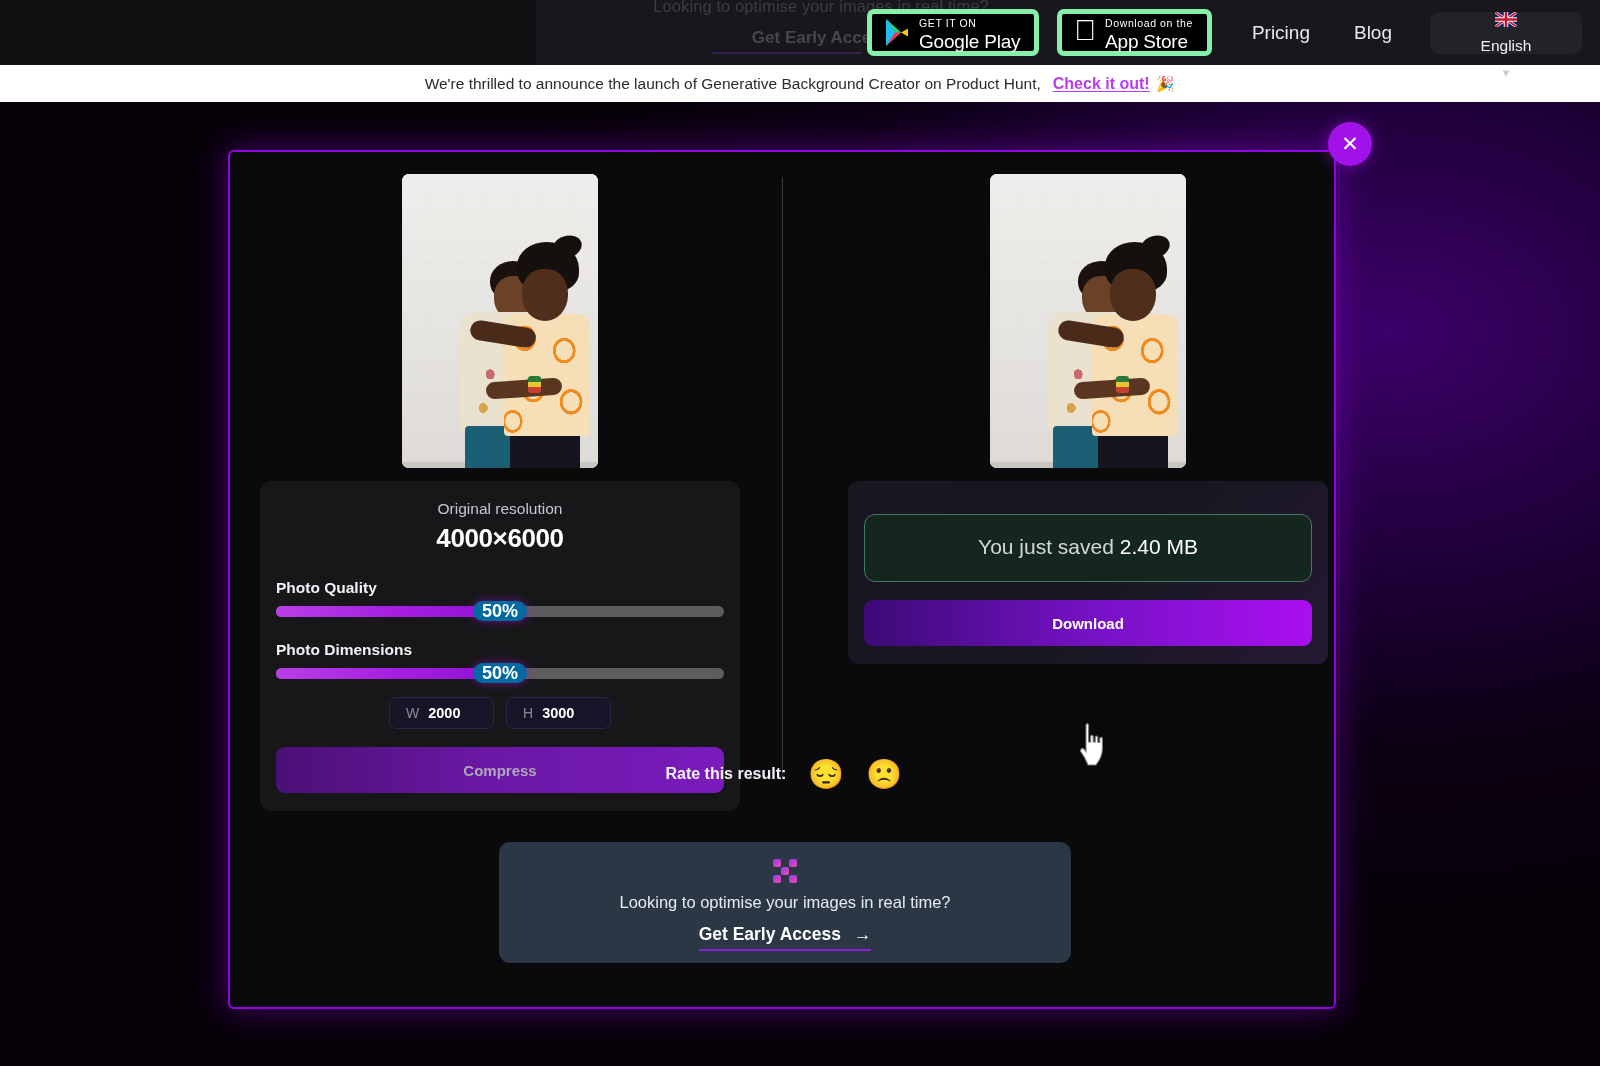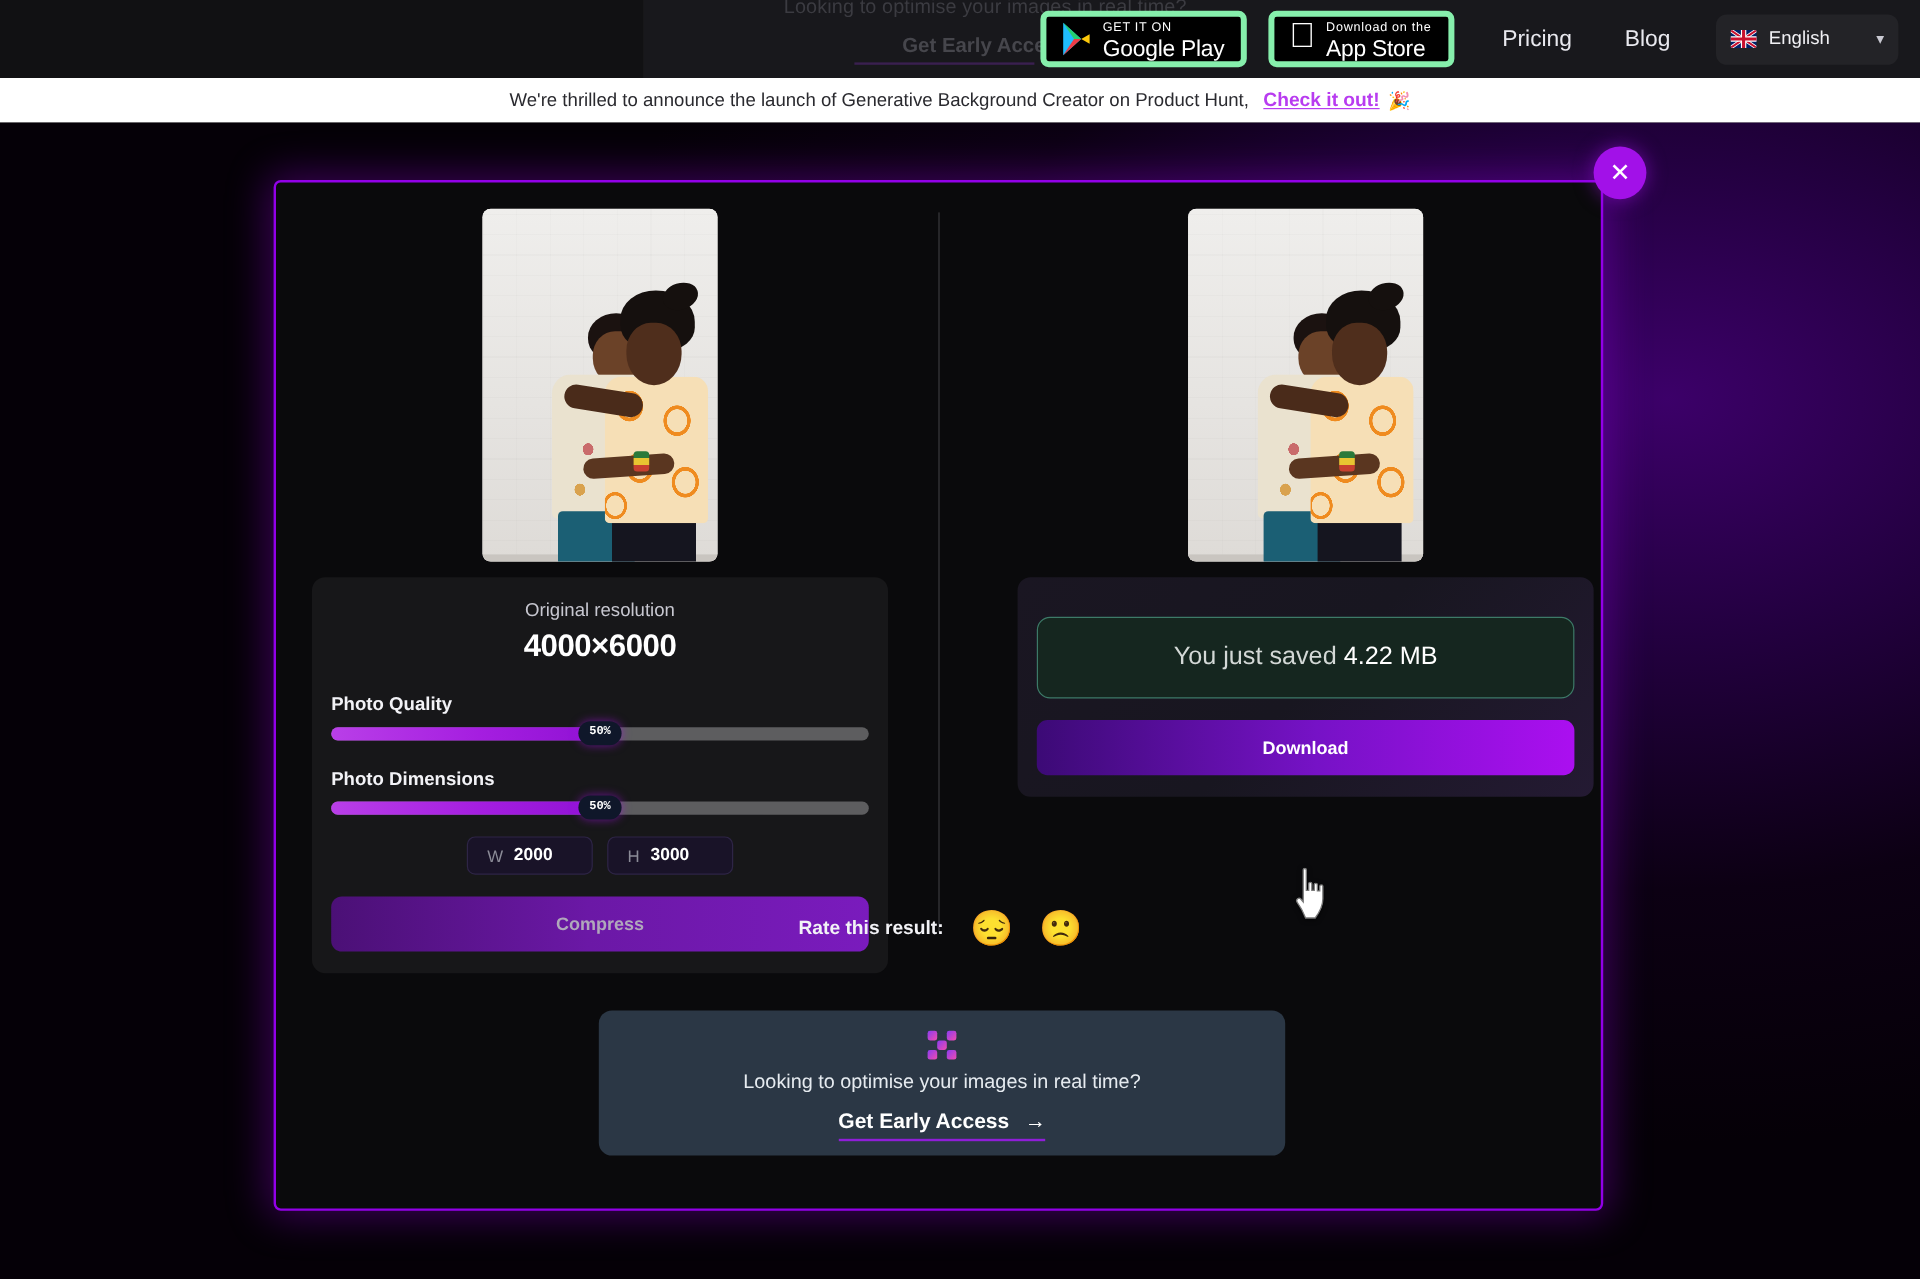--- a/index.html
+++ b/index.html
@@ -52,20 +52,21 @@
   .gplay-tri { width: 26px; height: 29px; position: relative; }
   .apple-glyph { font-size: 29px; color:#fff; line-height: 29px; margin-top: -4px;}
   .nav-link {
     color: #e8e8ee; font-size: 19px; padding: 0 22px;
     line-height: 65px;
   }
   .lang-box {
     background: #232327; border-radius: 9px; height: 42px; width: 152px;
     display: flex; align-items: center; padding: 0 12px; gap: 10px;
     margin-left: 16px;
+    flex-direction: column;
   }
   .flag { width: 22px; height: 15px; position: relative; overflow: hidden; border-radius: 2px; flex: 0 0 auto;}
   .lang-label { color: #f0f0f4; font-size: 15.5px; flex: 1; }
   .chev { color: #c9c9d2; font-size: 13px; }
 
   
   .announce {
     position: absolute; top: 65px; left: 0;
     width: 1600px; height: 37px; background: #fff;
     display: flex; align-items: center; justify-content: center;
@@ -181,24 +182,23 @@
   .slider-label { color: #f2f2f6; font-size: 15.5px; font-weight: bold; margin-top: 24px; margin-bottom: 9px;}
   .slider-track {
     position: relative; height: 11px; border-radius: 6px; background: #5d5d5f;
   }
   .slider-fill {
     position: absolute; left: 0; top: 0; height: 11px; border-radius: 6px;
     background: linear-gradient(90deg, #b93fe8 0%, #a51ee0 55%, #8f12d4 100%);
   }
   .slider-thumb {
     position: absolute; top: -5px; transform: translateX(-50%);
-    background: #0f172a; color: #fff; font-size: 10px; font-weight: bold;
+    background: #0369a1; color: #fff; font-size: 18px; font-weight: bold;
     border-radius: 11px; padding: 3px 9px; line-height: 14px;
     box-shadow: 0 0 8px rgba(163,18,226,.6);
-    font-family: Liberation Mono, monospace;
   }
 
   .dim-row { display: flex; justify-content: center; gap: 12px; margin-top: 18px; }
   .dim-field {
     width: 105px; height: 32px; border-radius: 7px;
     background: #191328; border: 1px solid #2e2546;
     display: flex; align-items: center; gap: 9px; padding-left: 16px;
   }
   .dim-key { color: #8b8b97; font-size: 14px; }
   .dim-val { color: #fff; font-size: 14.5px; font-weight: bold; }
@@ -395,21 +395,21 @@
           <div class="pB-arm2"></div>
           <div class="pB-watch"></div>
       </div>
     </div>
 
     <div class="stats-card stats-right">
 
       <div class="saved-box">
         <div class="saved-line">
           <span>You just saved</span>
-          <b>4.22 MB</b>
+          <b>2.40 MB</b>
         </div>
       </div>
 
       <div class="action-btn btn-download">Download</div>
     </div>
   </div>
 
   <div class="rate-row">
     <span class="rate-label">Rate this result:</span>
     <span class="emoji">😔</span>

